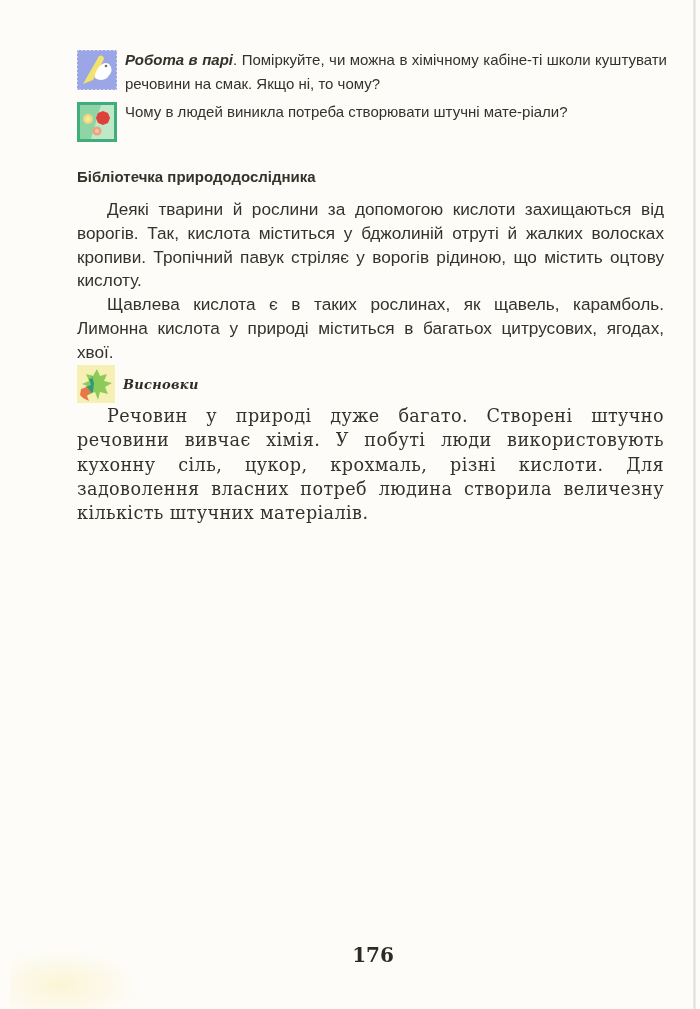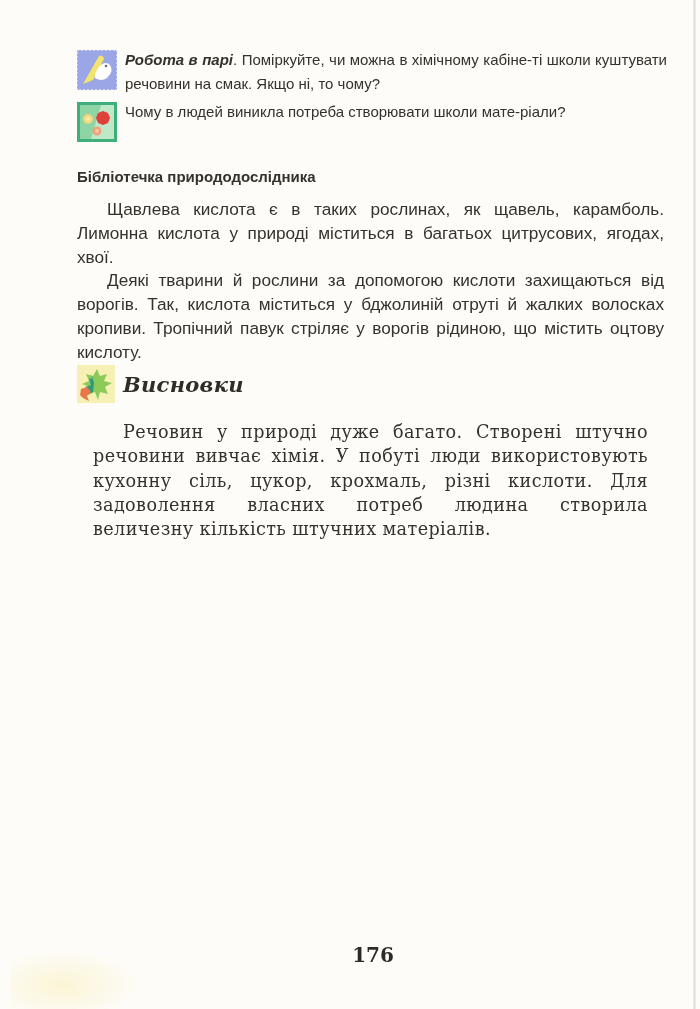--- a/index.html
+++ b/index.html
@@ -85,38 +85,38 @@
       text-align: justify;
     }
     .conclusions-header {
       position: absolute;
       left: 77px;
       top: 365px;
       display: flex;
       align-items: center;
     }
     .conclusions-title {
-      font-size: 21px;
+      font-size: 13px;
       font-weight: bold;
       font-style: italic;
       margin-left: 8px;
       color: #2e2e26;
       letter-spacing: 0.3px;
     }
     .conclusions-body {
       position: absolute;
       left: 77px;
       top: 404px;
       width: 587px;
       font-size: 17.6px;
       line-height: 24.3px;
       letter-spacing: 0.4px;
     }
     .conclusions-body p {
-      margin: 16px;
+      margin: 0;
       text-indent: 30px;
       text-align: justify;
     }
     .page-number {
       position: absolute;
       left: 0;
       width: 746px;
       top: 943px;
       text-align: center;
       font-size: 20px;
@@ -149,27 +149,27 @@
       <rect x="0" y="0" width="40" height="40" fill="#3fae7a"></rect>
       <rect x="3" y="3" width="34" height="34" fill="#bfe8c9"></rect>
       <path d="M3 3 L24 3 L14 37 L3 37 Z" fill="#8fd4a5"></path>
       <circle cx="11" cy="17" r="5" fill="#f0d77a"></circle>
       <circle cx="11" cy="17" r="2.5" fill="#f7e9a5"></circle>
       <polygon points="26,9 31,11 33,16 31,21 26,23 21,21 19,16 21,11" fill="#e0403a"></polygon>
       <circle cx="20" cy="29" r="4.5" fill="#f0a37a"></circle>
       <circle cx="20" cy="29" r="2" fill="#f7c7a8"></circle>
     </svg>
   </div>
-  <div class="task-text sans"><span>Чому в людей виникла потреба створювати школи мате-ріали?</span></div>
+  <div class="task-text sans"><span>Чому в людей виникла потреба створювати штучні мате-ріали?</span></div>
 </div>
 
 <div class="section-title sans">Бібліотечка природодослідника</div>
 <div class="library-block sans">
+  <p>Деякі тварини й рослини за допомогою кислоти захищаються від ворогів. Так, кислота міститься у бджолиній отруті й жалких волосках кропиви. Тропічний павук стріляє у ворогів рідиною, що містить оцтову кислоту.</p>
   <p>Щавлева кислота є в таких рослинах, як щавель, карамболь. Лимонна кислота у природі міститься в багатьох цитрусових, ягодах, хвої.</p>
-  <p>Деякі тварини й рослини за допомогою кислоти захищаються від ворогів. Так, кислота міститься у бджолиній отруті й жалких волосках кропиви. Тропічний павук стріляє у ворогів рідиною, що містить оцтову кислоту.</p>
 </div>
 
 <div class="conclusions-header">
   <div class="icon-box" style="margin:0;width:38px;height:38px;flex-basis:38px;">
     <svg width="38" height="38" viewBox="0 0 38 38">
       <rect x="0" y="0" width="38" height="38" fill="#f7f0b4"></rect>
       <path d="M20 4 L23 11 L30 9 L27 16 L35 18 L28 22 L31 29 L23 27 L21 35 L18 27 L11 30 L13 22 L5 19 L12 16 L9 9 L16 11 Z" fill="#8ccb5a"></path>
       <path d="M14 8 L16 13 L12 14 L14 20 L8 22 L12 25 L9 30 L16 27 L17 18 Z" fill="#2f9a7a"></path>
       <path d="M4 24 L10 22 L14 27 L10 31 L12 36 L6 33 L3 30 Z" fill="#e8784a"></path>
     </svg>

